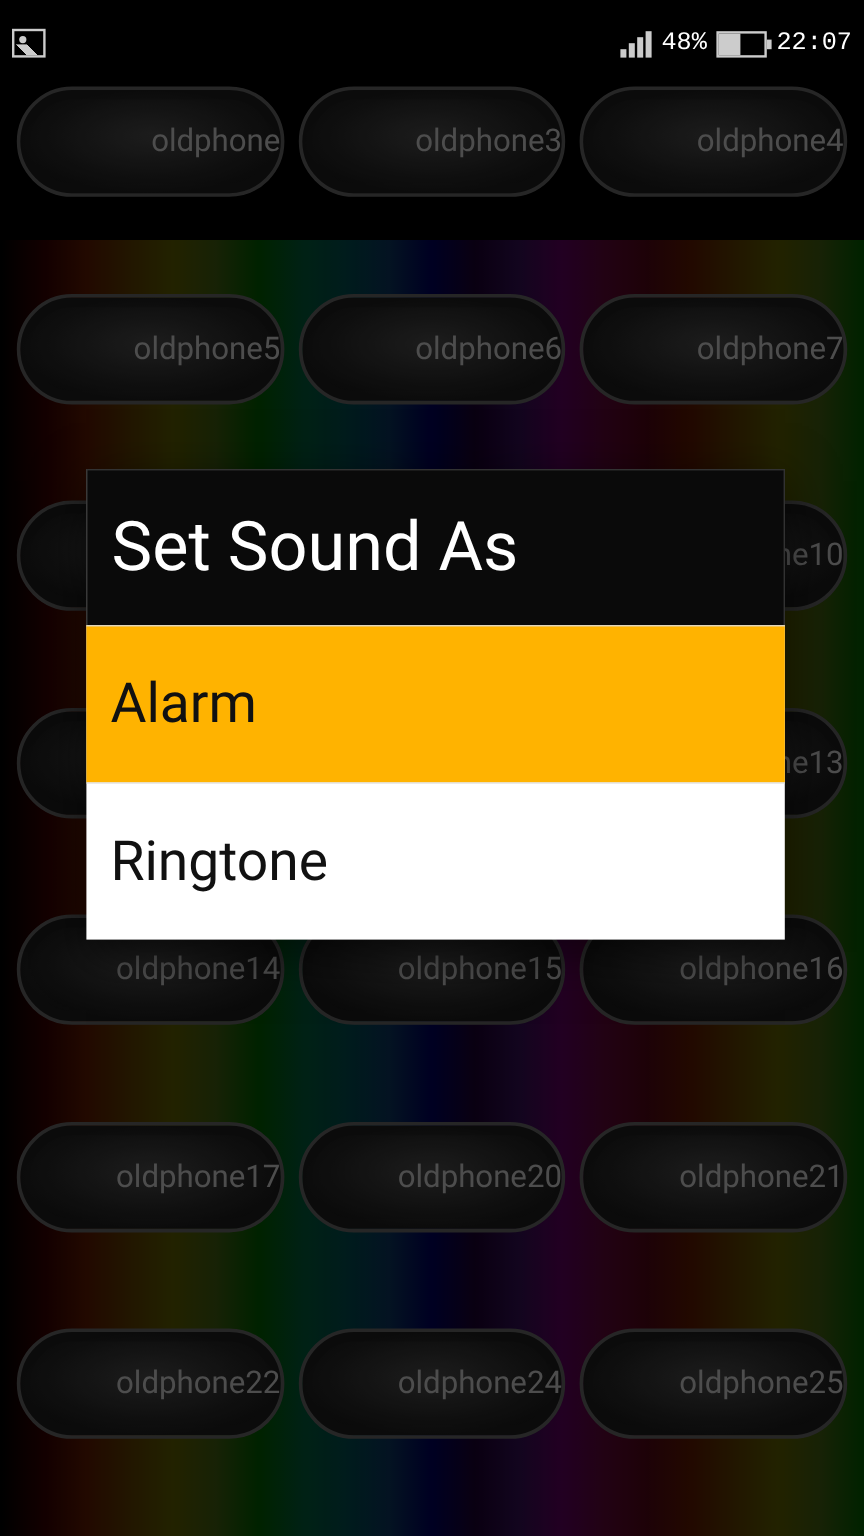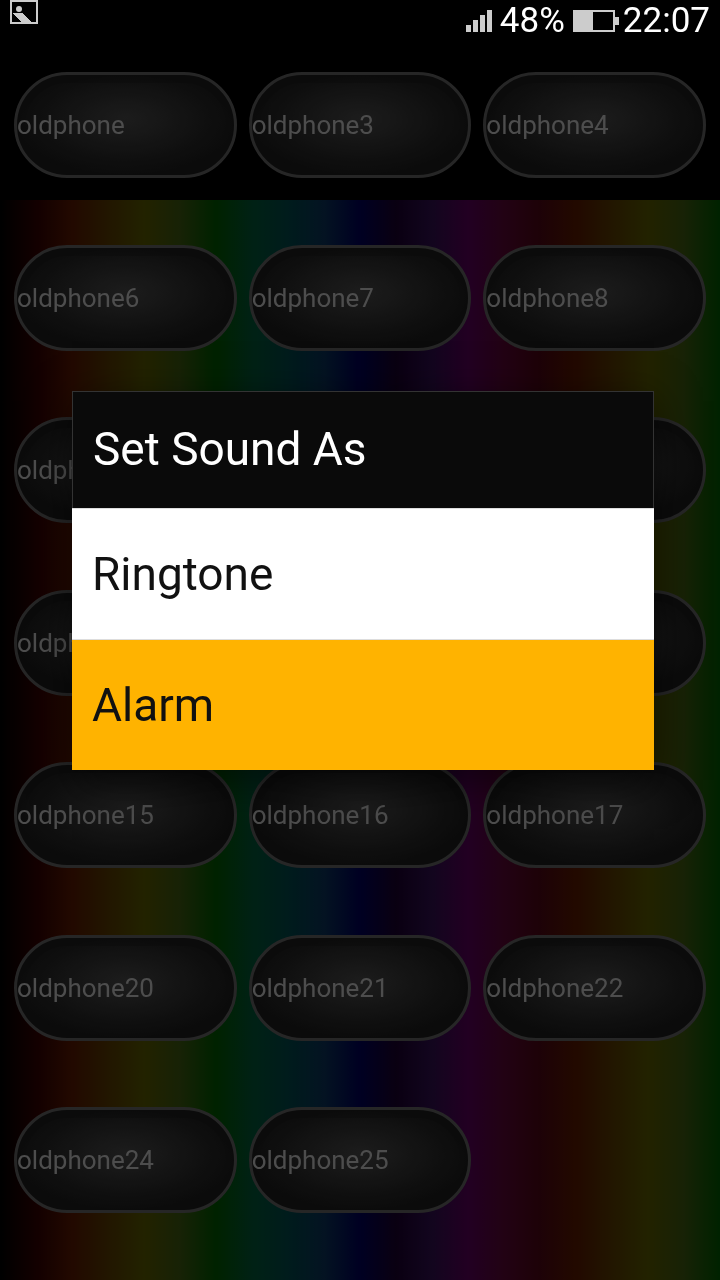--- a/index.html
+++ b/index.html
@@ -7,26 +7,27 @@
     body {
       background: #000;
       font-family: Roboto, Arial, sans-serif;
       position: relative;
     }
     
     
     .status-bar {
       height: 48px;
       display: flex;
-      align-items: flex-start;
+      align-items: flex-end;
       padding: 0 10px;
       color: #fff;
-      font-size: 35px;
+      font-size: 21px;
       position: relative;
       z-index: 100;
+      font-family: Liberation Mono, monospace;
     }
     .status-left { display: flex; align-items: center; gap: 6px; }
     .status-right { margin-left: auto; display: flex; align-items: center; gap: 8px; }
     .image-icon {
       width: 28px; height: 24px; border: 2px solid #ccc; position: relative;
     }
     .image-icon::before {
       content: ''; position: absolute; left: 4px; top: 4px; width: 6px; height: 6px; border-radius: 50%; background: #ccc;
     }
     .image-icon::after {
@@ -57,25 +58,25 @@
     }
     
     
     .grid {
       position: absolute; top: 60px; left: 0; right: 0; bottom: 0;
       display: grid; grid-template-columns: 1fr 1fr 1fr; gap: 12px 12px;
       padding: 12px 14px;
       z-index: 1;
     }
     .sound-btn {
-      height: 106px;
+      height: 92px;
       border-radius: 56px;
       background: radial-gradient(ellipse at center, #3a3a3a 0%, #1a1a1a 70%);
       border: 3px solid #555;
-      display: flex; align-items: center; justify-content: flex-start;
+      display: flex; align-items: center; justify-content: flex-end;
       color: #aaa; font-size: 26px;
       position: relative;
       overflow: hidden;
     }
     .sound-btn::before {
       content: '';
       position: absolute; inset: 8px;
       border-radius: 50px;
       background: radial-gradient(ellipse at 50% 40%, #444 0%, #222 60%, #111 100%);
       opacity: 0.6;
@@ -89,21 +90,21 @@
     
     
     .dialog {
       position: absolute; left: 72px; right: 66px; top: 391px;
       background: #fff; z-index: 60;
       box-shadow: 0 10px 40px rgba(0,0,0,0.5);
     }
     .dialog-title {
       background: #0a0a0a; color: #fff;
       padding: 30px 20px 32px;
-      font-size: 46px; font-weight: 400;
+      font-size: 57px; font-weight: 400;
       border: 1px solid #333; border-bottom: none;
     }
     .dialog-item {
       padding: 38px 20px;
       font-size: 46px; color: #111;
       border-top: 1px solid #ddd;
     }
     .dialog-item:first-of-type { border-top: none; }
     .dialog-item.selected { background: #ffb300; }
     
@@ -136,20 +137,23 @@
   <div class="sound-btn">
       <span>oldphone</span>
     </div>
   <div class="sound-btn">
       <span>oldphone3</span>
     </div>
   <div class="sound-btn">
       <span>oldphone4</span>
     </div>
   <div class="sound-btn">
+      <span>oldphone5</span>
+    </div>
+  <div class="sound-btn">
       <span>oldphone6</span>
     </div>
   <div class="sound-btn">
       <span>oldphone7</span>
     </div>
   <div class="sound-btn">
       <span>oldphone8</span>
     </div>
   <div class="sound-btn">
       <span>oldphone9</span>
@@ -192,15 +196,15 @@
     </div>
   <div class="sound-btn">
       <span>oldphone25</span>
     </div>
 </div>
 
 <div class="dim"></div>
 
 <div class="dialog">
   <div class="dialog-title">Set Sound As</div>
+  <div class="dialog-item selected">Alarm</div>
   <div class="dialog-item">Ringtone</div>
-  <div class="dialog-item selected">Alarm</div>
 </div>
 
 </body></html>

